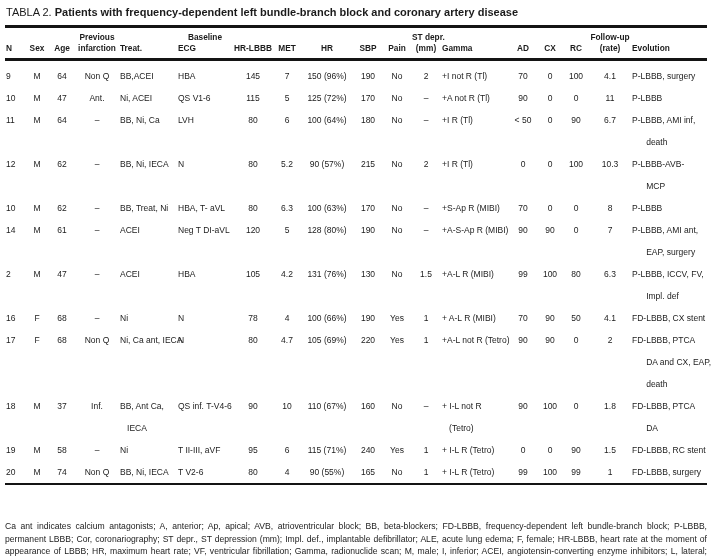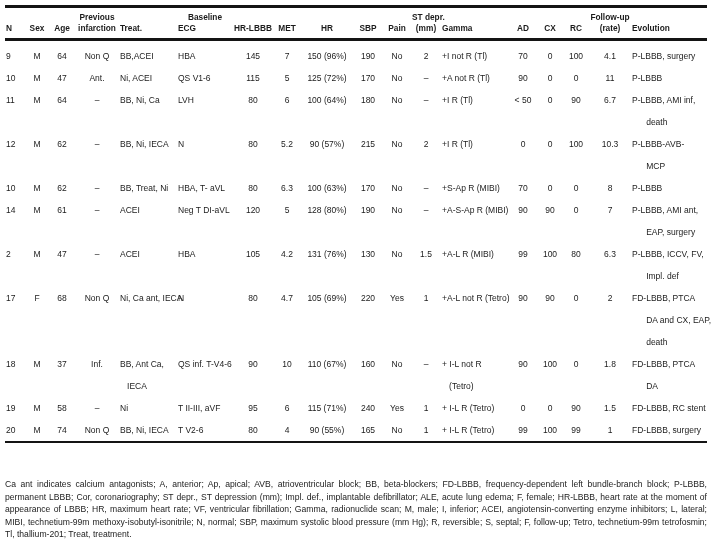--- a/index.html
+++ b/index.html
@@ -67,20 +67,24 @@
     text-align: justify;
     padding-top: 4px;
     color: #222222;
     margin-top: 31px;
   }
 </style>
 </head>
 <body>
 
 <div class="page">
+  <div class="title">
+    <span>TABLA 2.</span>
+    <span class="caption">Patients with frequency-dependent left bundle-branch block and coronary artery disease</span>
+  </div>
 
   <table class="data">
     <colgroup>
       <col class="c0">
         <col class="c1">
         <col class="c2">
         <col class="c3">
         <col class="c4">
       <col class="c5">
         <col class="c6">
@@ -311,20 +315,40 @@
           <td class="ac">1.5</td>
           <td class="al">+A-L R (MIBI)</td>
           <td class="ac">99</td>
           <td class="ac">100</td>
           <td class="ac">80</td>
           <td class="ac">6.3</td>
           <td class="al">P-LBBB, ICCV, FV,
       Impl. def</td>
         </tr>
         <tr>
+          <td class="al">16</td>
+          <td class="ac">F</td>
+          <td class="ac">68</td>
+          <td class="ac">–</td>
+          <td class="al">Ni</td>
+          <td class="al">N</td>
+          <td class="ac">78</td>
+          <td class="ac">4</td>
+          <td class="ac">100 (66%)</td>
+          <td class="ac">190</td>
+          <td class="ac">Yes</td>
+          <td class="ac">1</td>
+          <td class="al">+ A-L R (MIBI)</td>
+          <td class="ac">70</td>
+          <td class="ac">90</td>
+          <td class="ac">50</td>
+          <td class="ac">4.1</td>
+          <td class="al">FD-LBBB, CX stent</td>
+        </tr>
+        <tr>
           <td class="al">17</td>
           <td class="ac">F</td>
           <td class="ac">68</td>
           <td class="ac">Non Q</td>
           <td class="al">Ni, Ca ant, IECA</td>
           <td class="al">N</td>
           <td class="ac">80</td>
           <td class="ac">4.7</td>
           <td class="ac">105 (69%)</td>
           <td class="ac">220</td>

